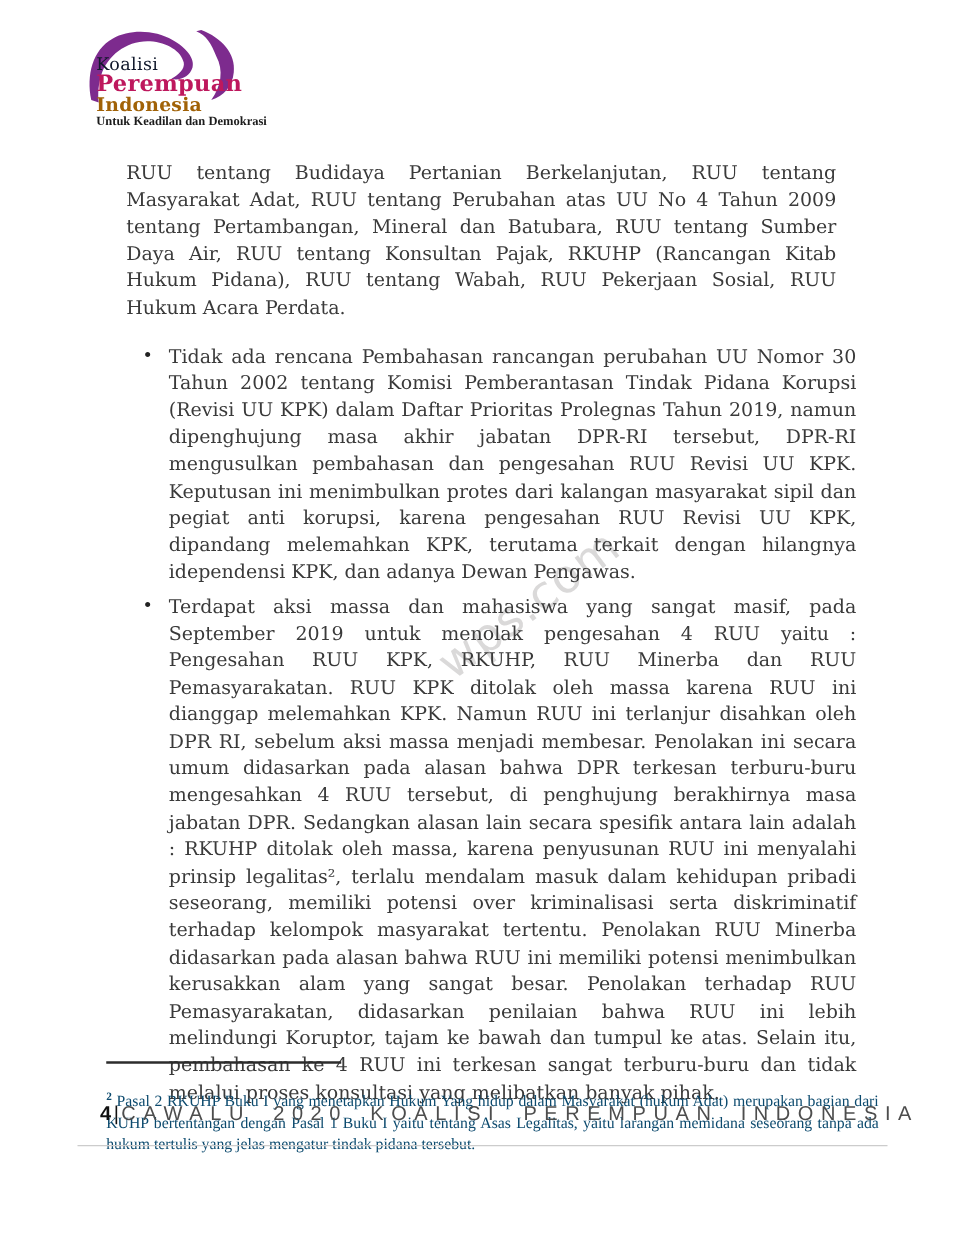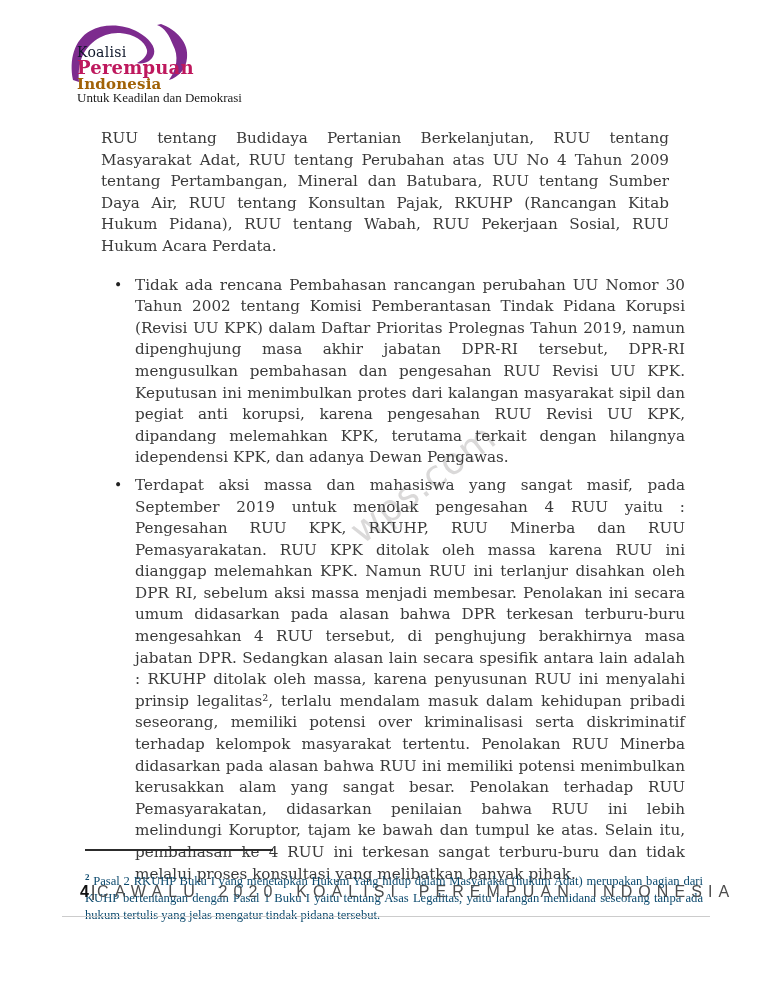--- a/index.html
+++ b/index.html
@@ -13,21 +13,21 @@
     font-family: "DejaVu Serif", serif;
   }
 
   
   .logo { position: absolute; left: 66px; top: 22px; width: 150px; height: 84px; }
   .logo-svg { position: absolute; left: 0; top: 0; width: 140px; height: 84px; }
   .logo-text { position: absolute; left: 11px; top: 22px; white-space: nowrap; }
   .logo-l1 { font-size: 14px; line-height: 16px; font-weight: normal; color: #0f172a; letter-spacing: 0.3px; }
   .logo-l2 { font-size: 18px; line-height: 16px; font-weight: bold; color: #be185d; letter-spacing: 0.2px; }
   .logo-l3 { font-size: 15px; line-height: 16px; font-weight: bold; color: #a16207; letter-spacing: 0.2px; }
-  .logo-tag { font-size: 13px; line-height: 9px; margin-top: 1px; font-weight: normal; color: #1c1c1c; font-family: "Liberation Serif", serif; }
+  .logo-tag { font-size: 10px; line-height: 9px; margin-top: 1px; font-weight: bold; color: #1c1c1c; font-family: "Liberation Serif", serif; }
 
   
   .watermark {
     position: absolute;
     left: 318px; top: 462px;
     width: 210px;
     text-align: center;
     transform: rotate(-37deg);
     font-family: "DejaVu Sans", sans-serif;
     font-size: 37px;

